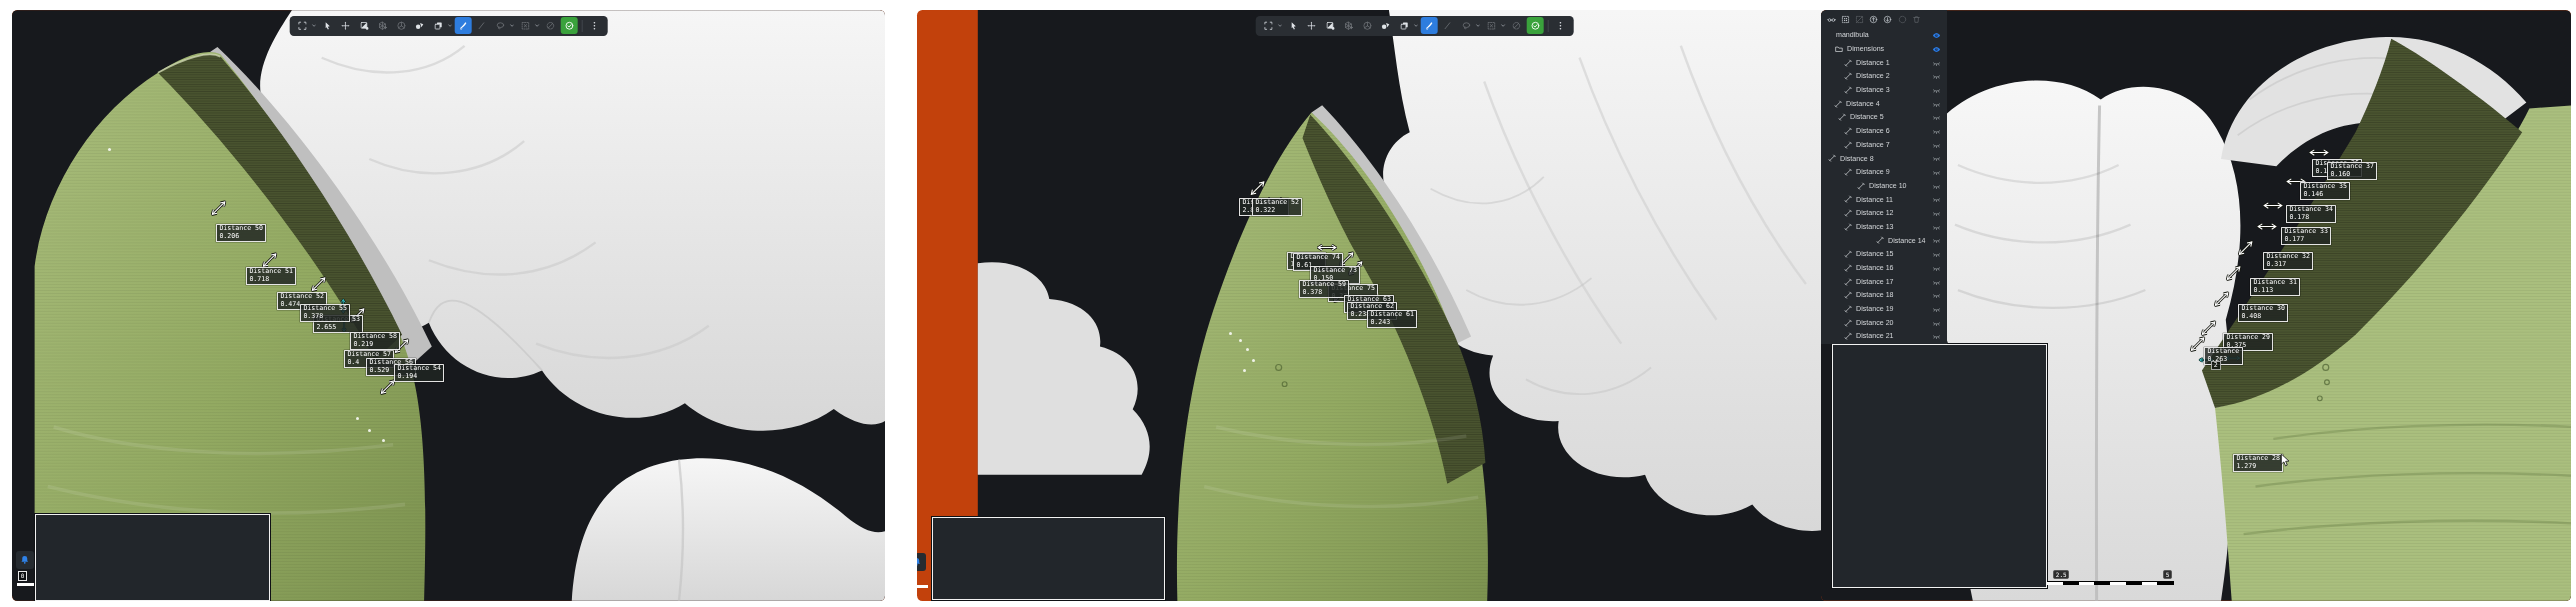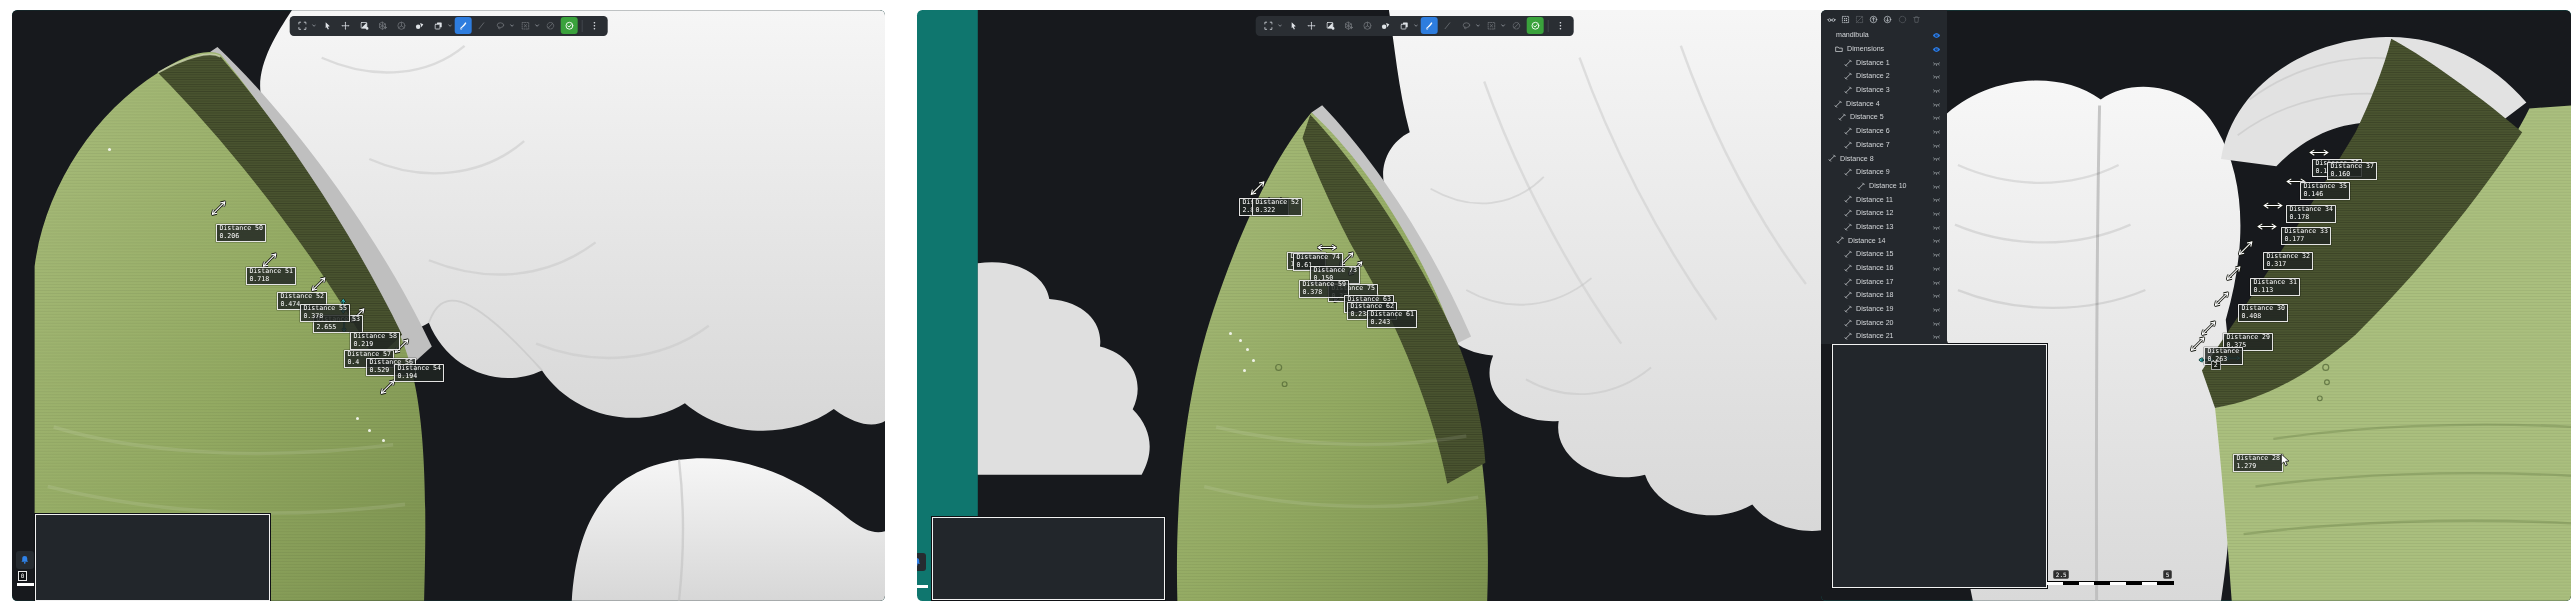--- a/index.html
+++ b/index.html
@@ -1,17 +1,17 @@
 <!DOCTYPE html>
 <html style="font-size:9.5px"><head>
 <meta charset="utf-8">
 <style>
   html,body{margin:0;padding:0;background:#ffffff;width:2576px;height:608px;overflow:hidden;
     font-family:"Liberation Sans", sans-serif;}
-  .panel{position:absolute;top:9.5px;height:591px;background:#0f766e;border-radius:5.4px;overflow:hidden;}
+  .panel{position:absolute;top:9.5px;height:591px;background:#c2410c;border-radius:5.4px;overflow:hidden;}
   #panel-left{left:12px;width:873px;}
   #panel-mid{left:917px;width:995px;}
   #panel-right{left:1821px;width:750px;}
   .scene{position:absolute;left:0;top:0;width:100%;height:100%;}
   
   .toolbar{position:absolute;top:6px;left:50%;transform:translateX(-50%);
     background:#2a2e33;border-radius:4.2px;padding:1.8px 4.8px;display:flex;align-items:center;gap:1.8px;z-index:40;}
   .tbtn{width:16.7px;height:16.7px;display:flex;align-items:center;justify-content:center;border-radius:3px;color:#dfe3e7;position:relative;}
   .tbtn svg{display:block;}
   .tbtn.dim{opacity:.38;}
@@ -859,21 +859,21 @@
             </svg>
           </span>
           <span class="lbl">Distance 13</span>
           <span class="eye">
             <svg width="9" height="9" viewBox="0 0 16 16" fill="none" stroke="#9aa0a5" stroke-width="1.3" stroke-linecap="round">
               <path d="M2.5 7c2.2 2.6 8.8 2.6 11 0"></path>
               <path d="M4.4 9.2 3.5 10.8M8 9.9v1.7M11.6 9.2l.9 1.6"></path>
             </svg>
           </span>
         </div>
-        <div class="trow" style="padding-left: 14px;">
+        <div class="trow" style="padding-left: 14px; margin-left: 40px;">
           <span class="ricon">
             <svg width="8.3" height="8.3" viewBox="0 0 16 16" fill="none" stroke="currentColor" stroke-width="1.3" stroke-linecap="round" stroke-linejoin="round">
               <path d="M3.5 12.5 12.5 3.5M2 10.8l3.2 3.2M10.8 2l3.2 3.2"></path>
             </svg>
           </span>
           <span class="lbl">Distance 14</span>
           <span class="eye">
             <svg width="9" height="9" viewBox="0 0 16 16" fill="none" stroke="#9aa0a5" stroke-width="1.3" stroke-linecap="round">
               <path d="M2.5 7c2.2 2.6 8.8 2.6 11 0"></path>
               <path d="M4.4 9.2 3.5 10.8M8 9.9v1.7M11.6 9.2l.9 1.6"></path>

